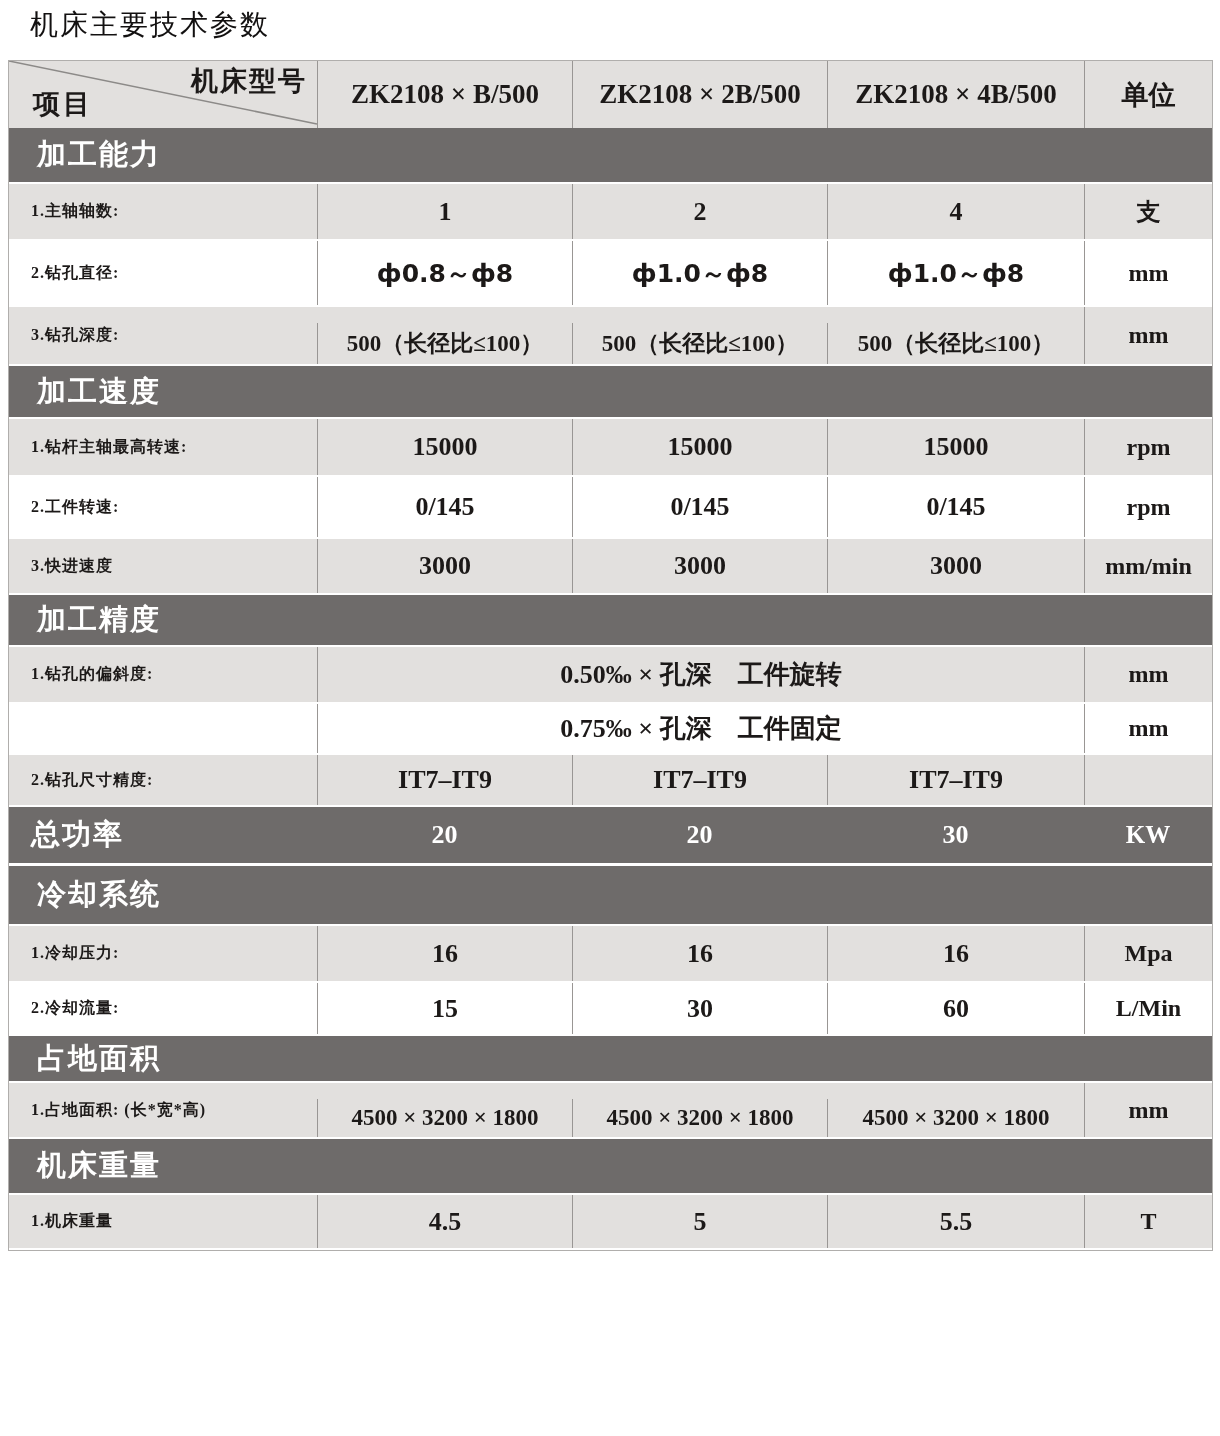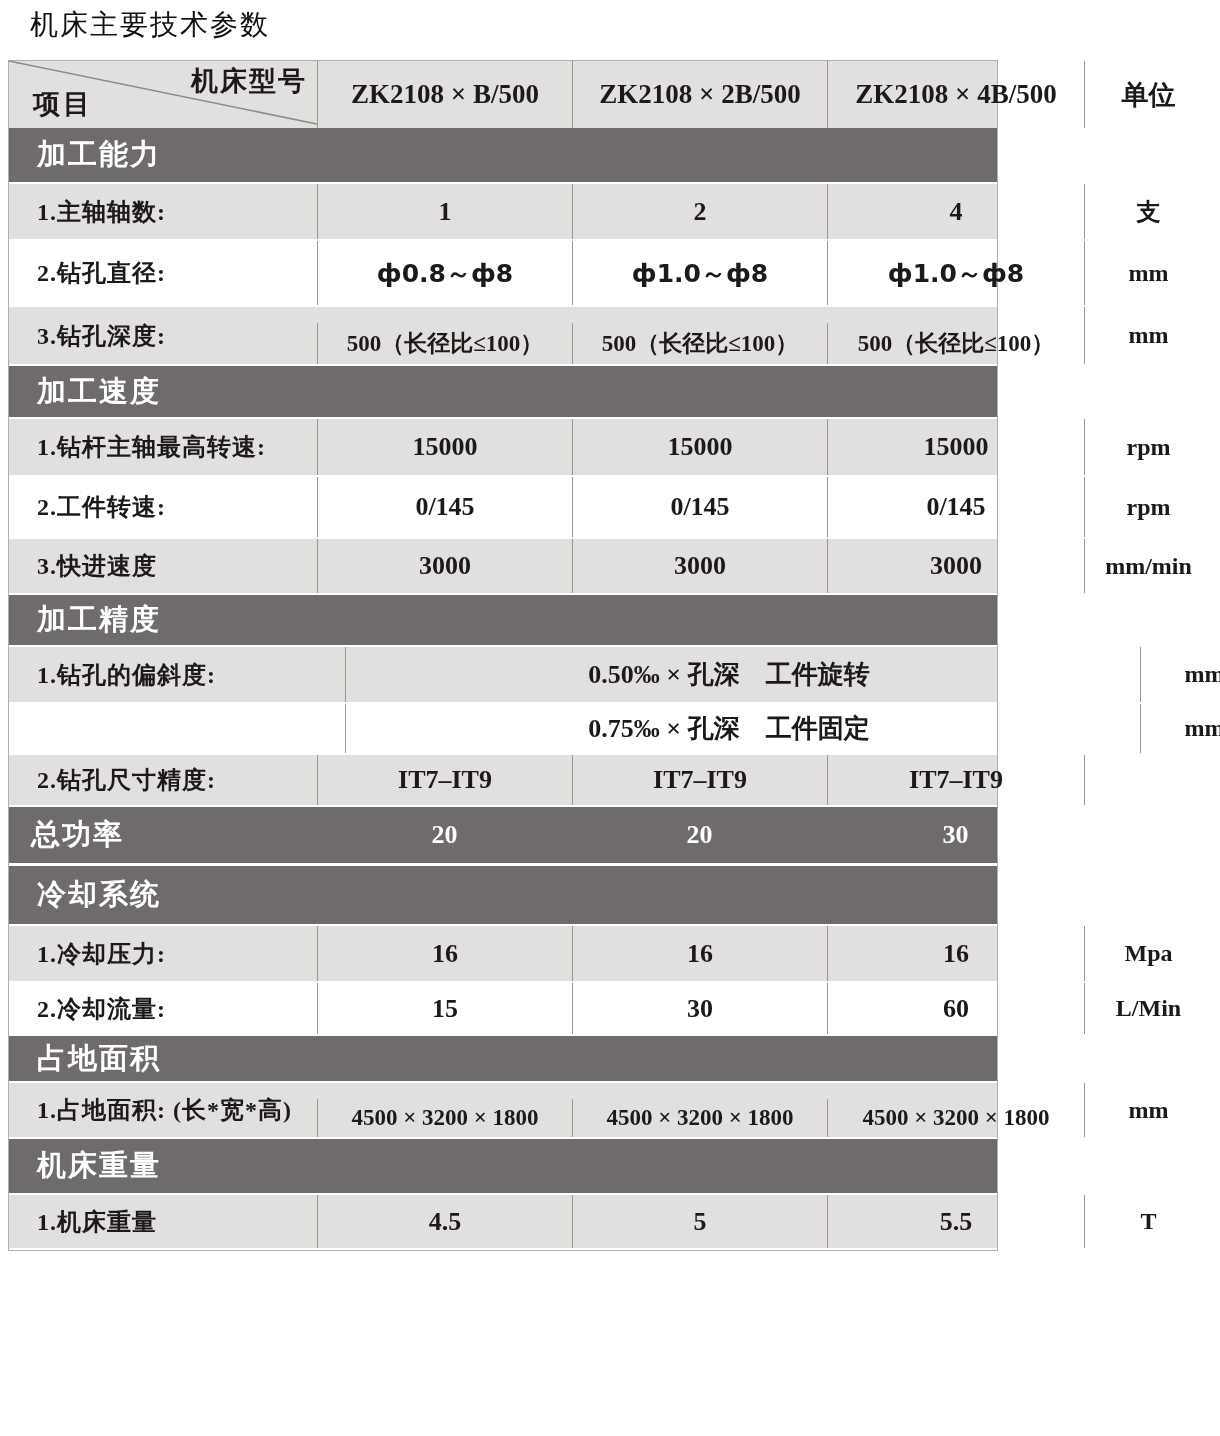--- a/index.html
+++ b/index.html
@@ -5,40 +5,40 @@
   * { margin:0; padding:0; box-sizing:border-box; }
   html,body { width:1220px; height:1436px; background:#ffffff; overflow:hidden; }
   body { font-family:"Liberation Serif","DejaVu Serif",serif; color:#1c1918; }
 
   .page-title{
     font-size:28px; font-weight:normal; letter-spacing:2px;
     margin:6px 0 0 30px; color:#121010;
   }
 
   .tbl{
-    width:990px; margin:16px 0 0 8px;
+    width:1205px; margin:16px 0 0 8px;
     border:1px solid #b0aeac;
     background:#ffffff;
   }
 
   
   .row{
     display:grid;
     grid-template-columns:308px 255px 255px 257px 128px;
     border-bottom:2px solid #ffffff;
   }
-  .row.merged{ grid-template-columns:308px 767px 128px;gap:28px; }
+  .row.merged{ grid-template-columns:308px 767px 128px; }
   .row > div{
     display:flex; align-items:center; justify-content:center;
     font-weight:bold; font-size:26px;
   }
   .row > div + div{ border-left:1px solid #999694; }
   .row .lbl{
-    justify-content:flex-start; padding-left:28px;
-    font-size:24px; letter-spacing:1px;
+    justify-content:flex-start; padding-left:22px;
+    font-size:16px; letter-spacing:1px;
   }
   .row .unit{ font-size:24px; }
   .gray{ background:#e2e0de; }
   .white{ background:#ffffff; }
   .val-sm{ font-size:23px !important;margin-top:16px; }
   .sans{ font-family:"DejaVu Sans","Liberation Sans",sans-serif; font-weight:600; font-size:25px !important; }
 
   
   .band{
     background:#6e6b6a; color:#ffffff;

